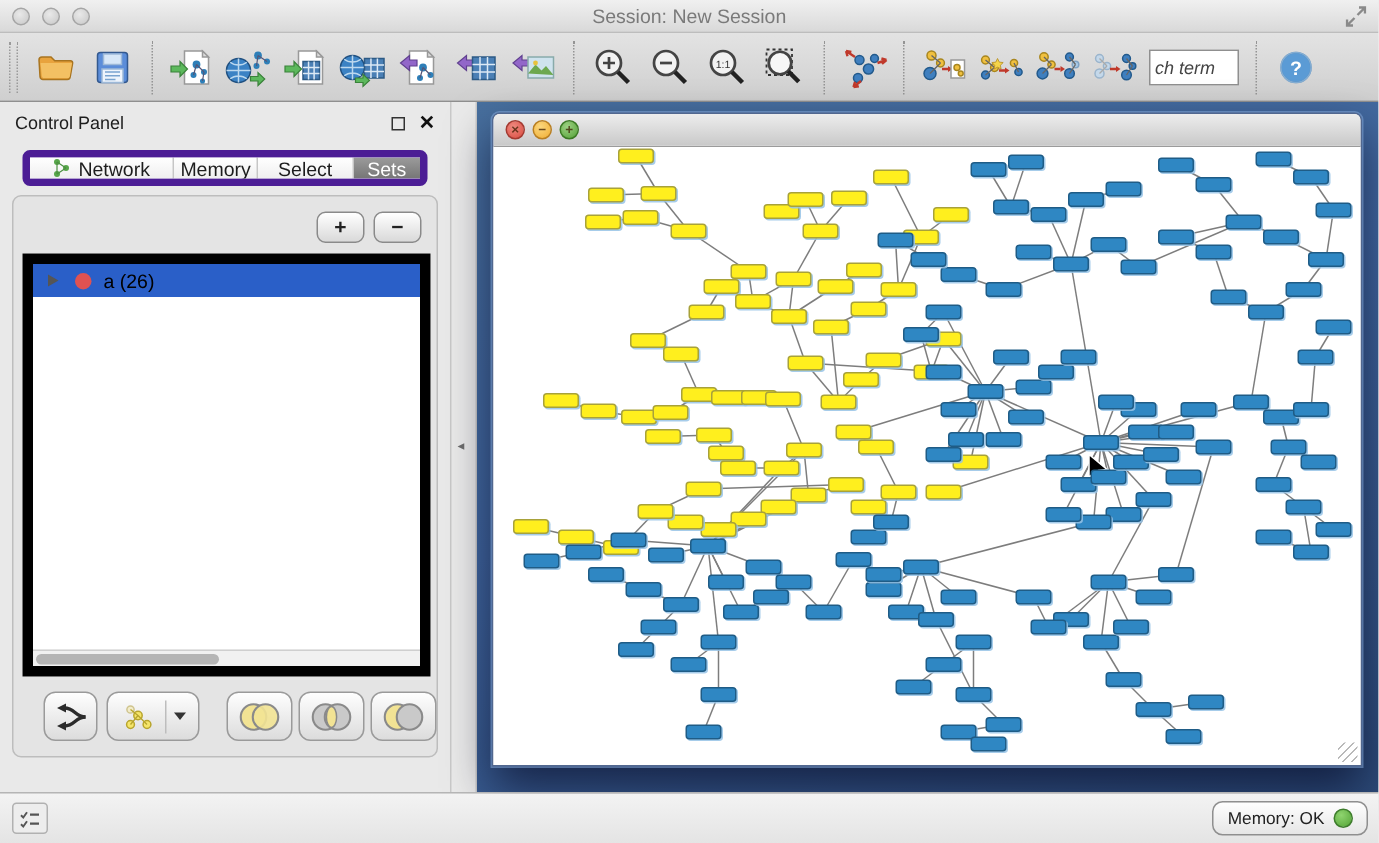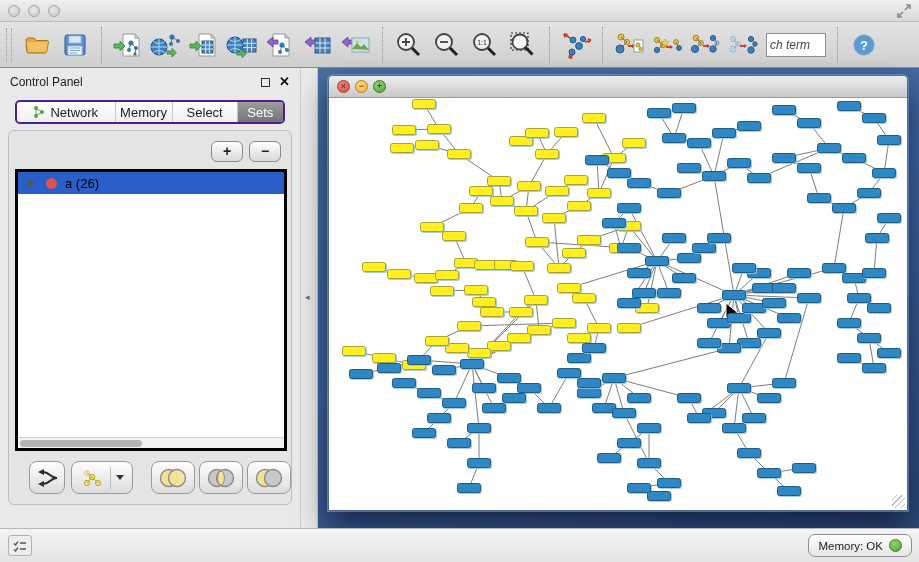--- a/index.html
+++ b/index.html
@@ -25,35 +25,35 @@
 
   
   .cpanel { position:absolute; left:0; top:68px; width:300px; height:460px; background:#e9e9e9; }
   .cpanel-head { position:absolute; left:0; top:0; width:100%; height:28px; display:flex; align-items:center; padding:0 10px; }
   .cpanel-title { font-size:12px; color:#1d1d1d; }
   .head-icons { margin-left:auto; display:flex; gap:9px; align-items:center; }
   .float-box { width:9px; height:9px; border:1.5px solid #333; }
   .close-x { font-weight:bold; font-size:13px; color:#111; line-height:10px; }
 
   .tabs { position:absolute; left:15px; top:32px; width:270px; height:24px; display:flex;
-    border:2px solid #4c1d95; border-radius:5px; overflow:hidden; background:#fff; }
+    border:5px solid #4c1d95; border-radius:5px; overflow:hidden; background:#fff; }
   .tab { display:flex; align-items:center; justify-content:center; gap:5px; font-size:13px;
     border-right:1px solid #c6c6c6; background:linear-gradient(#ffffff,#efefef); color:#1d1d1d; }
   .tab:last-child { border-right:none; }
   .tab.active { background:linear-gradient(#9b9b9b,#767676); color:#fff; }
   .tab-network { width:100px; } .tab-style { width:58px; } .tab-select { width:66px; } .tab-sets { width:46px; }
 
   .sets-panel { position:absolute; left:8px; top:62px; width:284px; height:375px;
     border:1px solid #bdbdbd; border-radius:6px; background:#e4e4e4; }
   .mini-btn { position:absolute; top:10px; width:32px; height:21px; border:1px solid #8a8a8a; border-radius:6px;
     background:linear-gradient(#ffffff,#d9d9d9); font-weight:bold; font-size:14px; line-height:17px; text-align:center; color:#222; }
   .add-btn { left:202px; } .remove-btn { left:240px; }
 
   .set-list { position:absolute; left:6px; top:38px; width:272px; height:282px; background:#fff;
-    border:3px solid #000000; overflow:hidden; }
+    border:7px solid #000000; overflow:hidden; }
   .set-row { height:22px; display:flex; align-items:center; background:#2a5fc8; color:#000; }
   .set-row .tri { width:0; height:0; border-left:7px solid #555; border-top:4.5px solid transparent; border-bottom:4.5px solid transparent; margin-left:10px; }
   .set-row .dot { width:11px; height:11px; border-radius:50%; background:#e05252; margin-left:11px; }
   .set-row .lbl { margin-left:8px; font-size:13px; }
   .hscroll { position:absolute; left:0; right:0; bottom:0; height:11px; background:#f1f1f1; border-top:1px solid #cfcfcf; }
   .hthumb { position:absolute; left:2px; top:1.5px; width:122px; height:7px; border-radius:4px; background:#b5b5b5; }
 
   .set-actions { position:absolute; left:0; top:330px; width:100%; height:40px; }
   .act-btn { position:absolute; top:0; height:33px; border:1px solid #9a9a9a; border-radius:8px;
     background:linear-gradient(#fefefe,#dcdcdc); display:flex; align-items:center; justify-content:center; }
@@ -104,20 +104,21 @@
 </style>
 </head>
 <body>
 
 <div class="titlebar">
   <div class="traffic">
     <div class="tl"></div>
     <div class="tl"></div>
     <div class="tl"></div>
   </div>
+  <div class="win-title">Session: New Session</div>
   <svg class="max-arrows" width="14" height="14" viewBox="0 0 14 14">
     <path d="M8 6l5-5M9 1h4v4M6 8l-5 5M5 13H1V9" stroke="#8a8a8a" stroke-width="1.6" fill="none"></path>
   </svg>
 </div>
 
 <div class="toolbar">
   <div class="thandle"></div>
 
   <button class="tbtn">
     <svg width="30" height="30" viewBox="0 0 30 30">

